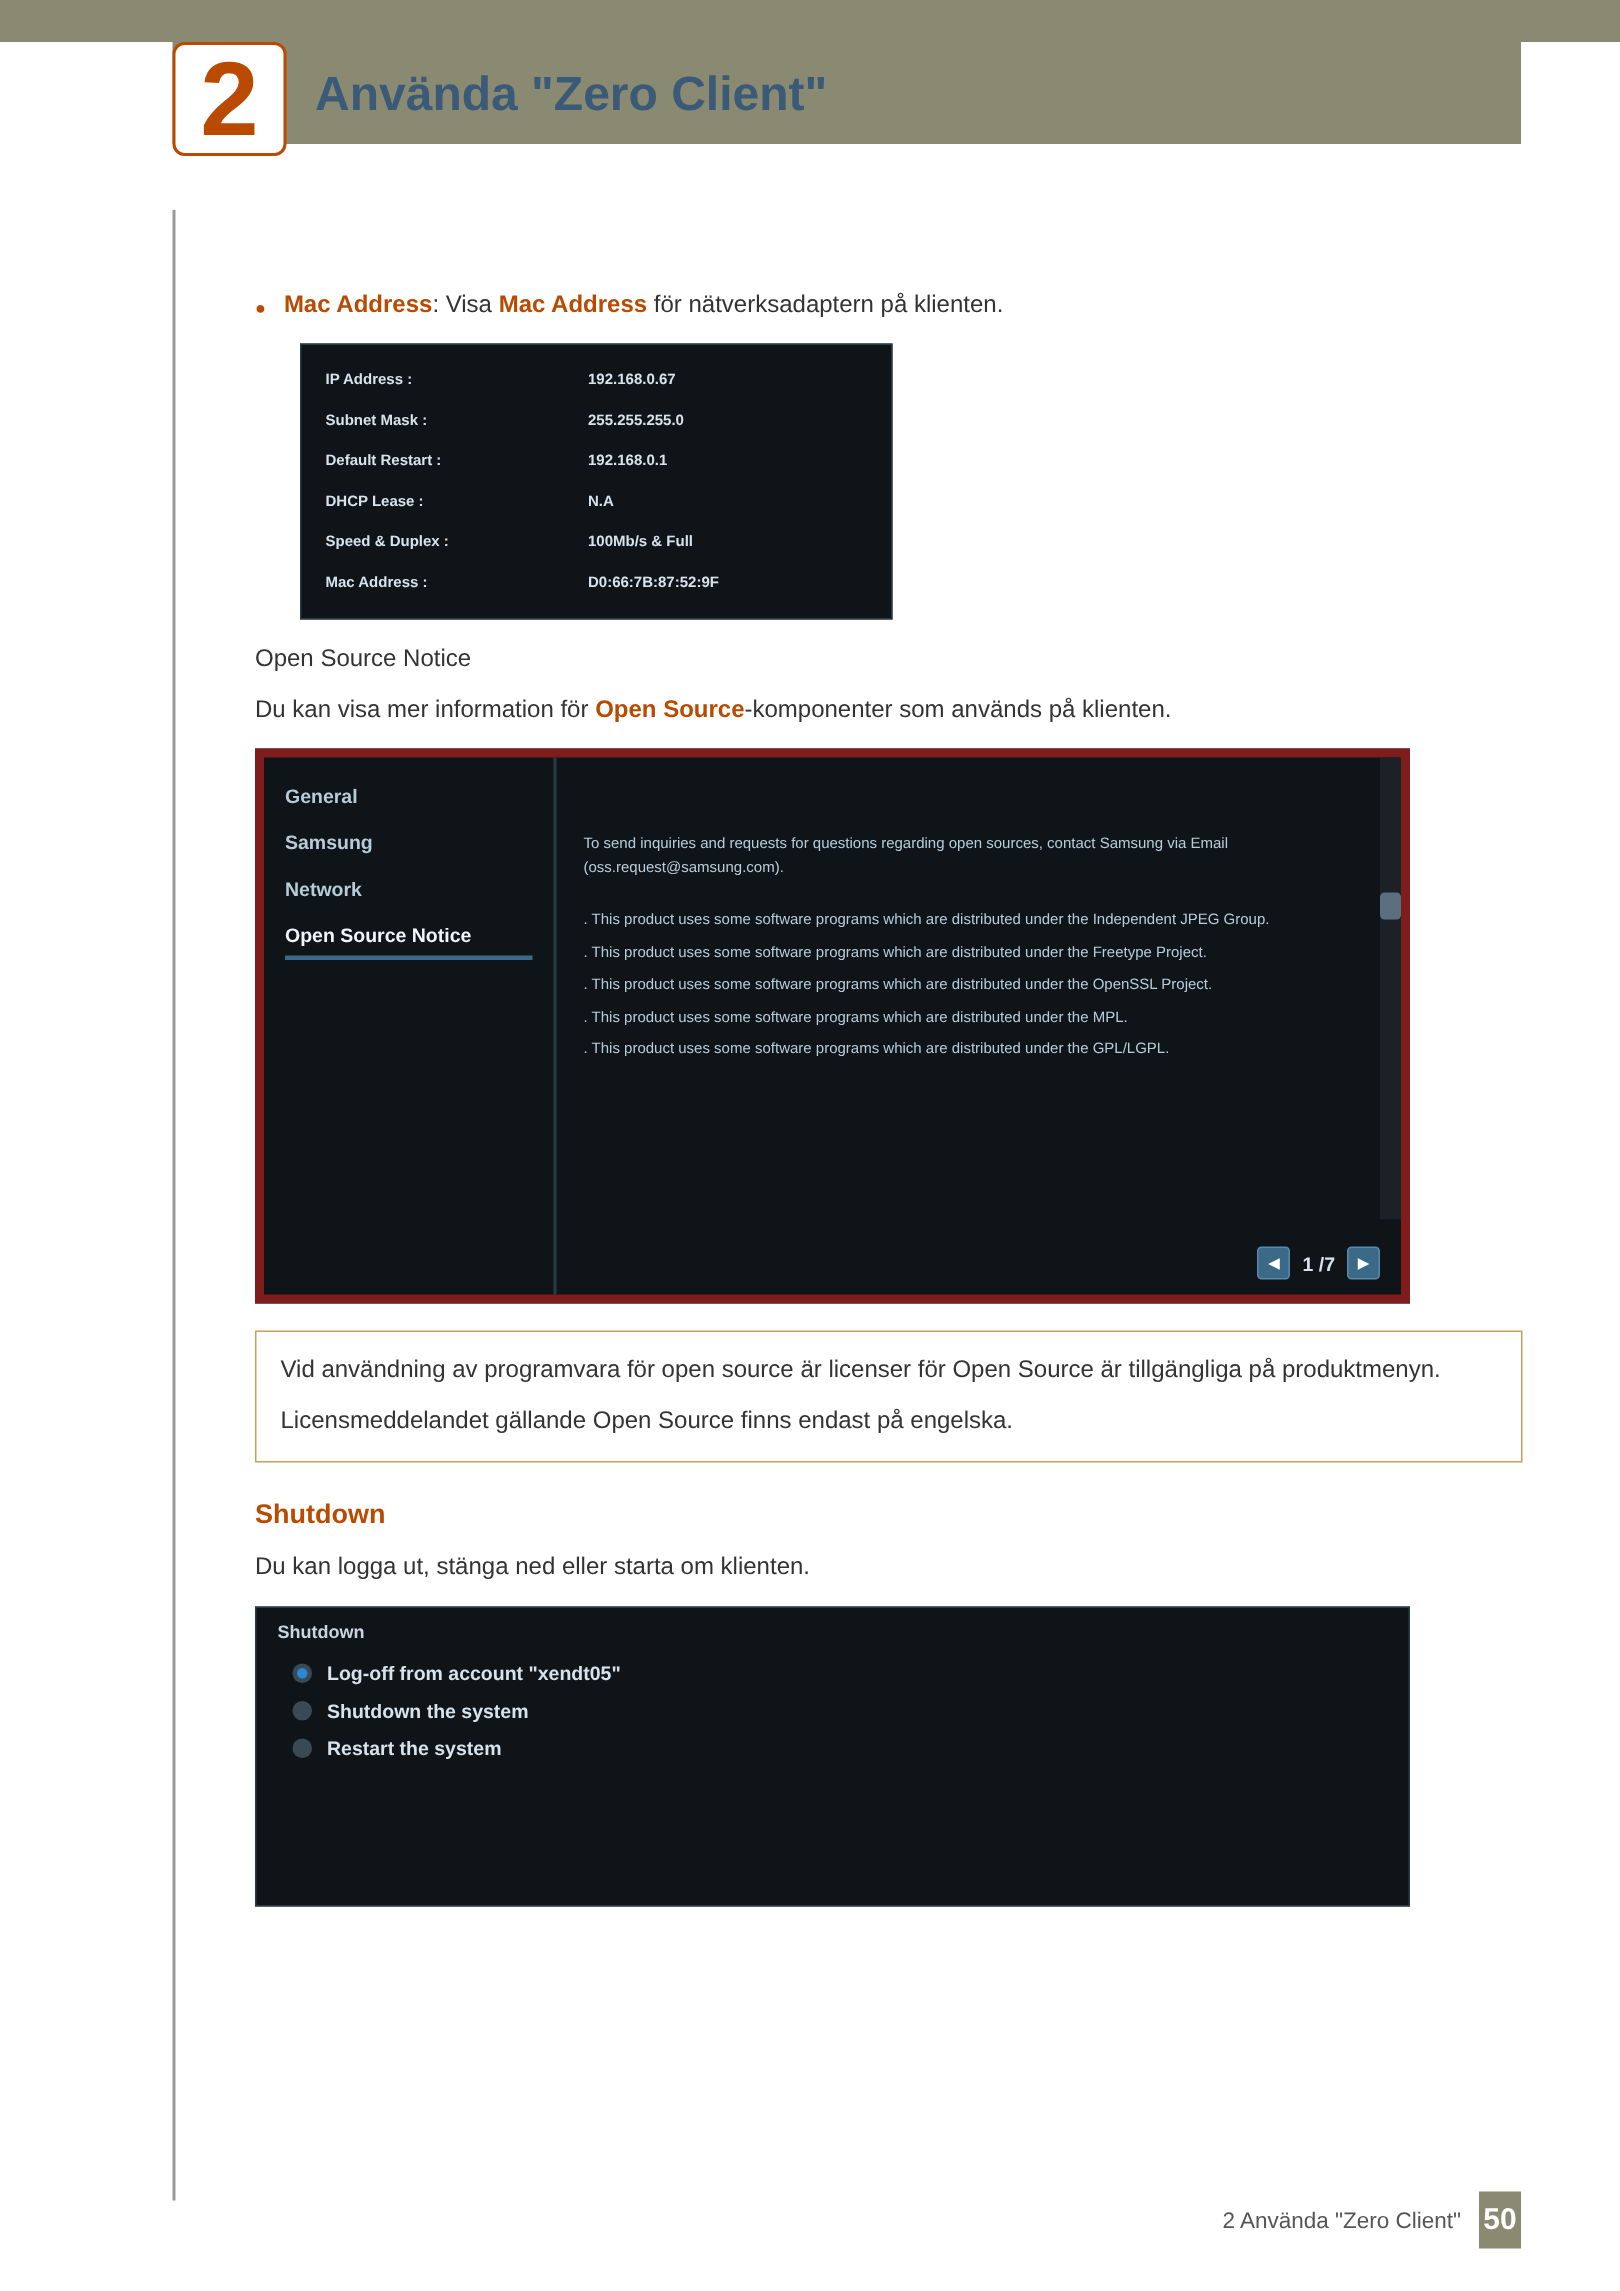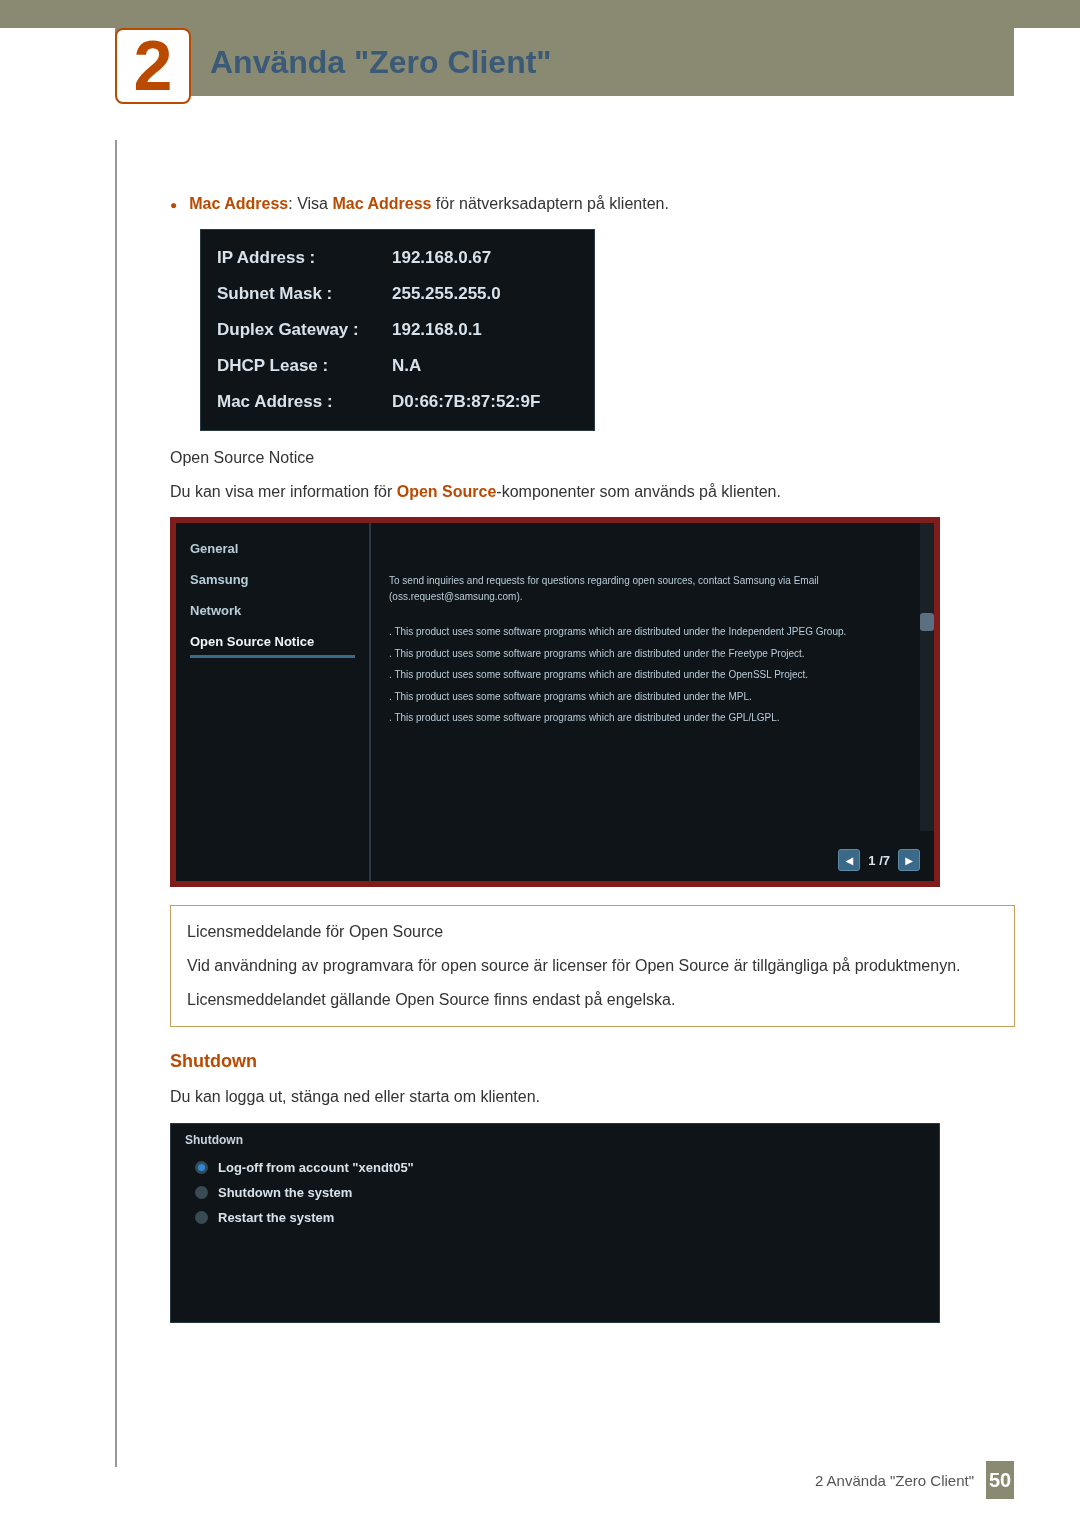--- a/index.html
+++ b/index.html
@@ -9,21 +9,21 @@
   .top-bar-inner { position: absolute; top: 28px; left: 115px; right: 66px; height: 68px; background: #8a8a72; }
   .chapter-badge { position: absolute; top: 28px; left: 115px; width: 76px; height: 76px; background: #fff; border: 2px solid #b94a00; border-radius: 8px; display: flex; align-items: center; justify-content: center; }
   .chapter-number { font-size: 70px; font-weight: bold; color: #b94a00; line-height: 1; }
   .chapter-title { position: absolute; top: 44px; left: 210px; font-size: 32px; font-weight: bold; color: #3a5a78; }
   .left-rule { position: absolute; top: 140px; bottom: 60px; left: 115px; width: 2px; background: #999; }
   .content { position: absolute; top: 195px; left: 170px; right: 65px; }
   .bullet-line { display: flex; align-items: flex-start; gap: 12px; font-size: 16px; color: #333; margin-bottom: 14px; }
   .bullet-dot { color: #b94a00; font-size: 12px; line-height: 20px; }
   .orange-bold { color: #b94a00; font-weight: bold; }
   .net-box { margin-left: 30px; width: 395px; background: #0e1418; color: #d8e2ea; padding: 10px 16px; border: 1px solid #2a3a44; }
-  .net-row { display: flex; padding: 8px 0; font-size: 17px; font-weight: bold; }
+  .net-row { display: flex; padding: 8px 0; font-size: 10px; font-weight: bold; }
   .net-label { width: 175px; }
   .section-sub { font-size: 16px; color: #333; margin-top: 18px; margin-bottom: 14px; }
   .body-text { font-size: 16px; color: #333; line-height: 1.4; margin-bottom: 14px; }
   .osn-panel { margin-top: 10px; width: 770px; height: 370px; background: #0e1418; border: 6px solid #7f1d1d; position: relative; display: flex; }
   .osn-sidebar { width: 195px; border-right: 2px solid #2a3a44; padding: 10px 14px; }
   .osn-item { color: #b8ccd8; font-size: 13px; font-weight: bold; padding: 8px 0; cursor: pointer; }
   .osn-item.active { color: #eef6fa; border-bottom: 3px solid #3a6a88; padding-bottom: 6px; }
   .osn-main { flex: 1; position: relative; }
   .osn-scroll { position: absolute; right: 0; top: 0; bottom: 50px; width: 14px; background: #1a2228; }
   .osn-thumb { position: absolute; top: 90px; right: 0; width: 14px; height: 18px; background: #5a7080; border-radius: 3px; }
@@ -69,26 +69,30 @@
     <div class="net-box" id="net-box">
         <div class="net-row">
           <div class="net-label">IP Address :</div>
           <div>192.168.0.67</div>
         </div>
         <div class="net-row">
           <div class="net-label">Subnet Mask :</div>
           <div>255.255.255.0</div>
         </div>
         <div class="net-row">
-          <div class="net-label">Duplex Gateway :</div>
+          <div class="net-label">Default Restart :</div>
           <div>192.168.0.1</div>
         </div>
         <div class="net-row">
           <div class="net-label">DHCP Lease :</div>
           <div>N.A</div>
+        </div>
+        <div class="net-row">
+          <div class="net-label">Speed &amp; Duplex :</div>
+          <div>100Mb/s &amp; Full</div>
         </div>
         <div class="net-row">
           <div class="net-label">Mac Address :</div>
           <div>D0:66:7B:87:52:9F</div>
         </div>
       </div>
 
     <div class="section-sub">Open Source Notice</div>
     <div class="body-text">
       <span>Du kan visa mer information för </span><span class="orange-bold">Open Source</span><span>-komponenter som används på klienten.</span>
@@ -115,21 +119,20 @@
         </div>
         <div class="osn-pager">
           <div class="pager-btn">◀</div>
           <div class="pager-label">1 /7</div>
           <div class="pager-btn">▶</div>
         </div>
       </div>
     </div>
 
     <div class="note-box">
-      <p>Licensmeddelande för Open Source</p>
       <p>Vid användning av programvara för open source är licenser för Open Source är tillgängliga på produktmenyn.</p>
       <p>Licensmeddelandet gällande Open Source finns endast på engelska.</p>
     </div>
 
     <div class="shutdown-heading">Shutdown</div>
     <div class="body-text">Du kan logga ut, stänga ned eller starta om klienten.</div>
 
     <div class="shutdown-panel">
       <div class="shutdown-title">Shutdown</div>
       <div id="shutdown-options">

